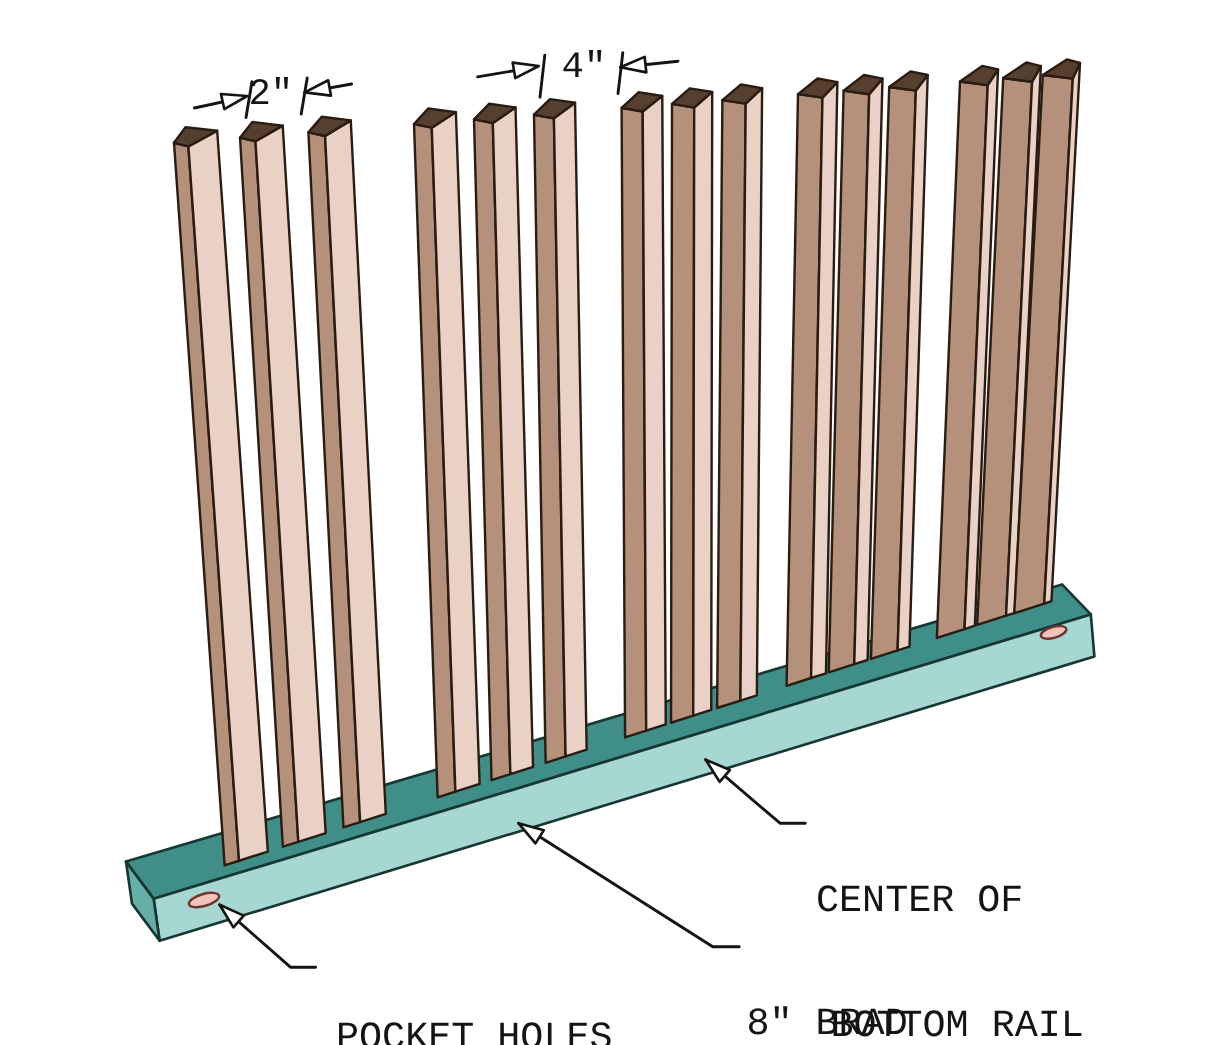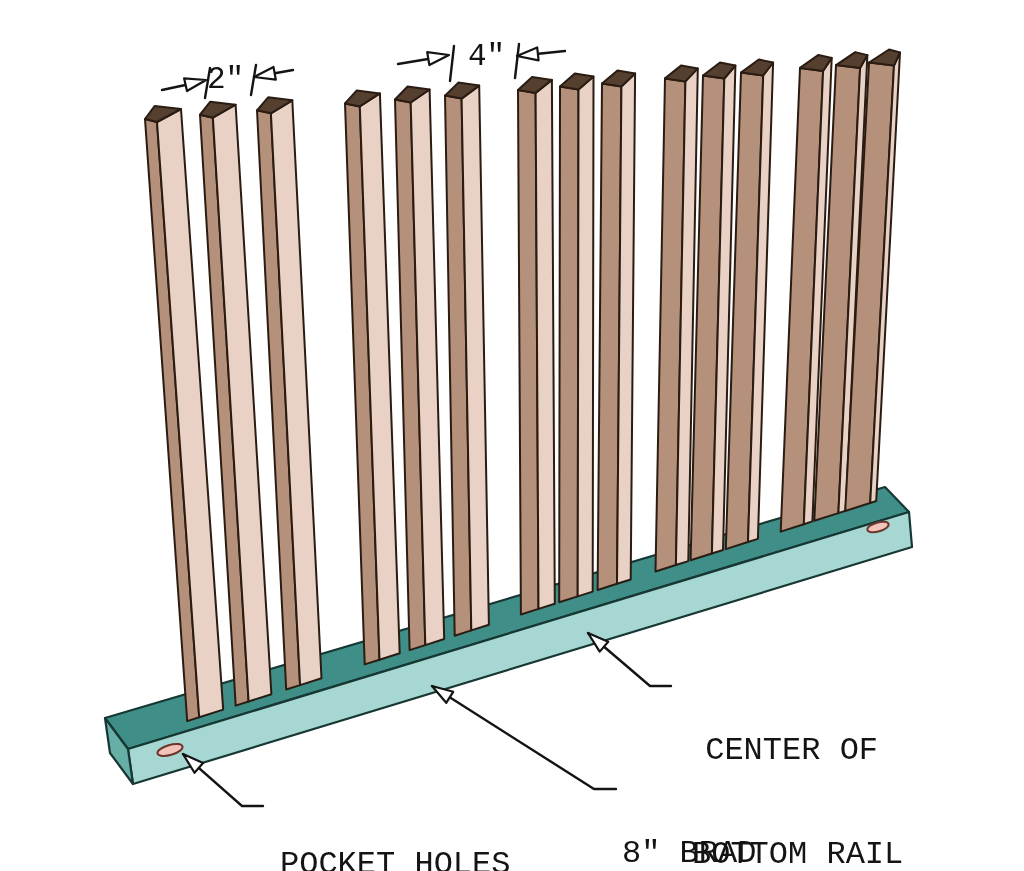--- a/index.html
+++ b/index.html
@@ -1,21 +1,21 @@
 <!DOCTYPE html>
 <html><head>
 <meta charset="utf-8">
 <style>
   html,body{margin:0;padding:0;background:#ffffff;}
   .stage{position:relative;width:1024px;height:871px;background:#ffffff;overflow:hidden;
          font-family:"Liberation Mono","DejaVu Sans Mono",monospace;}
   #scene{position:absolute;left:0;top:0;}
   .label{position:absolute;color:#141414;font-size:32px;line-height:1;white-space:pre;}
   .dim{font-size:31px;}
-  .callout div{line-height:32px;text-align:center;}
+  .callout div{line-height:32px;}
   .callout.wide div{line-height:40px;}
   .callout .indent{margin-left:12px;}
 </style>
 </head>
 <body>
 
 <div class="stage">
 
   <svg id="scene" width="1024" height="871" viewBox="0 0 1024 871">
       <polygon points="105.0,718.0 885.0,487.0 909.0,512.0 128.0,749.0" fill="#3f8f88" stroke="#173733" stroke-width="2.2" stroke-linejoin="round"></polygon>

